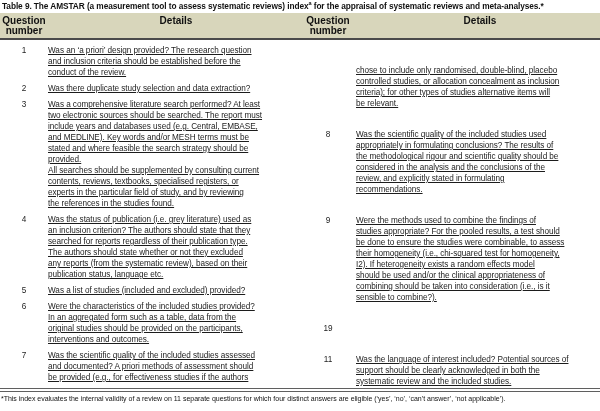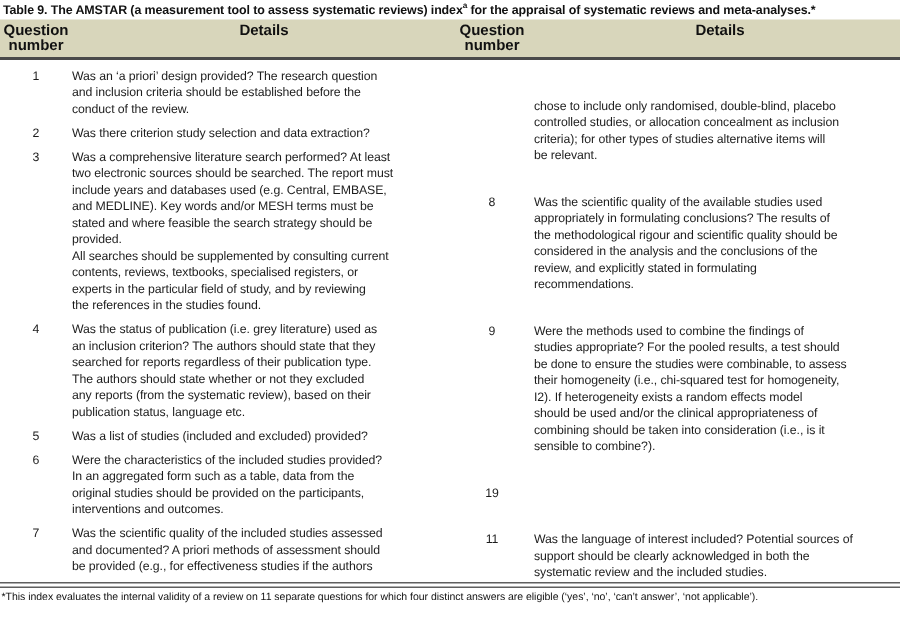--- a/index.html
+++ b/index.html
@@ -28,21 +28,21 @@
   .th-num { text-align:center; white-space:pre-line; }
   .th-det { padding-left:4px;text-align:center; }
   .tbody {
     position:absolute; top:45px; left:0; right:0;
     display:grid; grid-template-columns:300px 300px;
   }
   .row { display:grid; font-size:8.2px; line-height:11px; }
   .half1 .row { grid-template-columns:48px 1fr; margin-bottom:5px; }
   .half2 .row { grid-template-columns:56px 1fr; margin-bottom:11px;margin-top:20px; }
   .num { text-align:center; }
-  .txt { white-space:pre-line; letter-spacing:-0.05px; padding-right:5px; }
+  .txt { white-space:pre-line; letter-spacing:-0.05px; padding-right:5px;text-decoration:underline; }
   .bottom-rule {
     position:absolute; top:388px; left:0; right:0; height:2px;
     border-top:1px solid #5f5f5f; border-bottom:1px solid #5f5f5f;
   }
   .footnote {
     position:absolute; top:395px; left:1px; right:0;
     font-size:7px; white-space:nowrap; letter-spacing:-0.02px; color:#111;
   }
 </style>
 </head>
@@ -64,21 +64,21 @@
   <div class="tbody">
     <div class="half half1">
         <div class="row">
           <div class="num">1</div>
           <div class="txt">Was an ‘a priori’ design provided? The research question
 and inclusion criteria should be established before the
 conduct of the review.</div>
         </div>
         <div class="row">
           <div class="num">2</div>
-          <div class="txt">Was there criterion study selection and data extraction?</div>
+          <div class="txt">Was there duplicate study selection and data extraction?</div>
         </div>
         <div class="row">
           <div class="num">3</div>
           <div class="txt">Was a comprehensive literature search performed? At least
 two electronic sources should be searched. The report must
 include years and databases used (e.g. Central, EMBASE,
 and MEDLINE). Key words and/or MESH terms must be
 stated and where feasible the search strategy should be
 provided.
 All searches should be supplemented by consulting current
@@ -116,21 +116,21 @@
     <div class="half half2">
         <div class="row">
           <div class="num"></div>
           <div class="txt">chose to include only randomised, double-blind, placebo
 controlled studies, or allocation concealment as inclusion
 criteria); for other types of studies alternative items will
 be relevant.</div>
         </div>
         <div class="row">
           <div class="num">8</div>
-          <div class="txt">Was the scientific quality of the available studies used
+          <div class="txt">Was the scientific quality of the included studies used
 appropriately in formulating conclusions? The results of
 the methodological rigour and scientific quality should be
 considered in the analysis and the conclusions of the
 review, and explicitly stated in formulating
 recommendations.</div>
         </div>
         <div class="row">
           <div class="num">9</div>
           <div class="txt">Were the methods used to combine the findings of
 studies appropriate? For the pooled results, a test should

